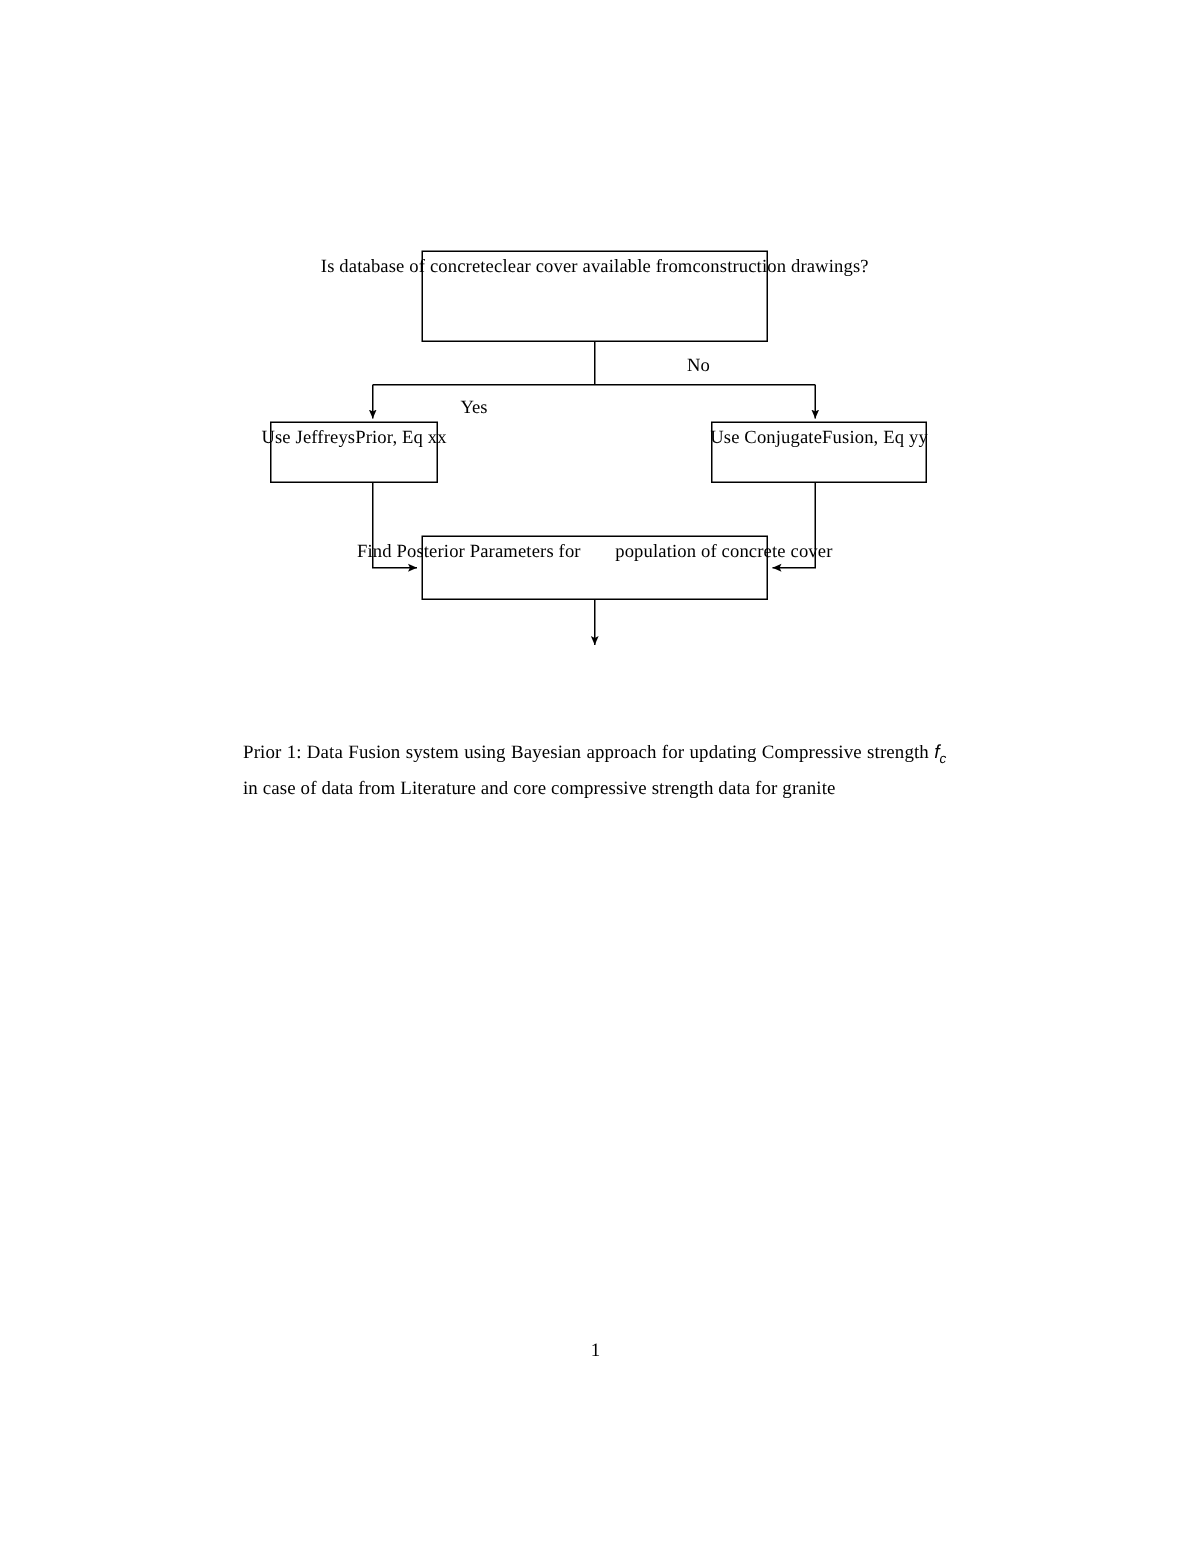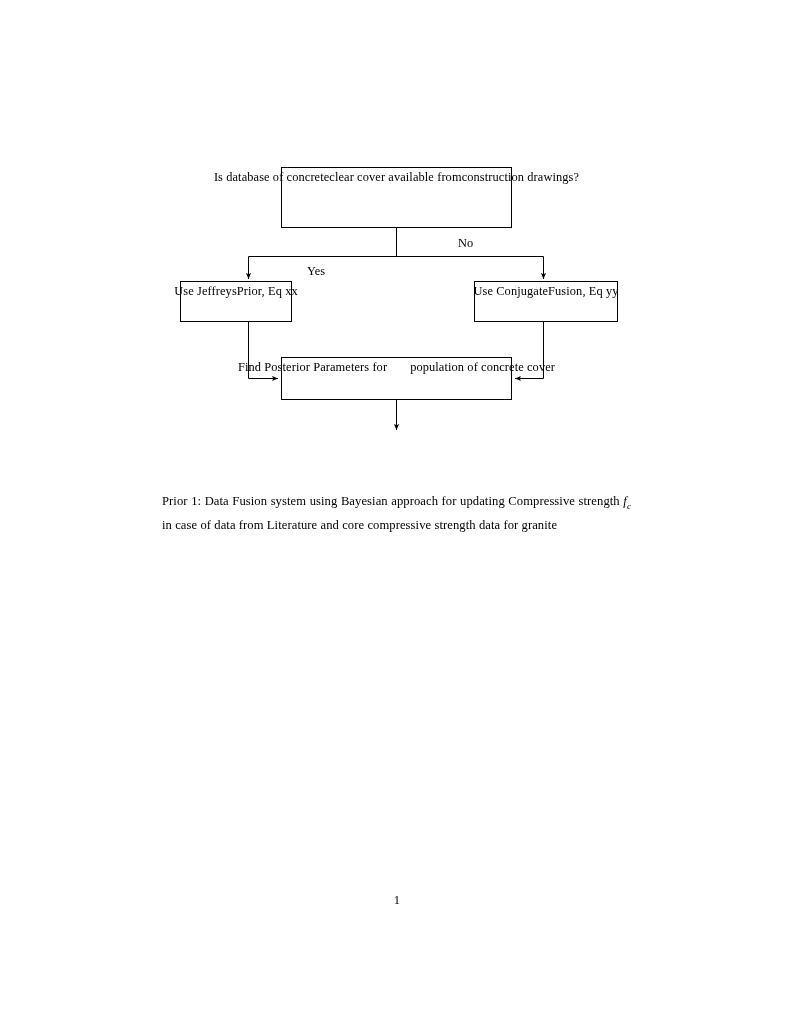--- a/index.html
+++ b/index.html
@@ -75,21 +75,21 @@
     top: 492px;
     width: 469px;
     font-size: 12.6px;
     line-height: 19.4px;
     text-align: justify;
     text-justify: inter-word;
     letter-spacing: 0.08px;
   }
   #caption .math {
     font-style: italic;
-    font-family: Liberation Serif, serif;
+    font-family: Liberation Sans, sans-serif;
   }
   #caption .math sub {
     font-style: italic;
     font-size: 0.72em;
   }
 
   
   #page-number {
     position: absolute;
     left: 0;

